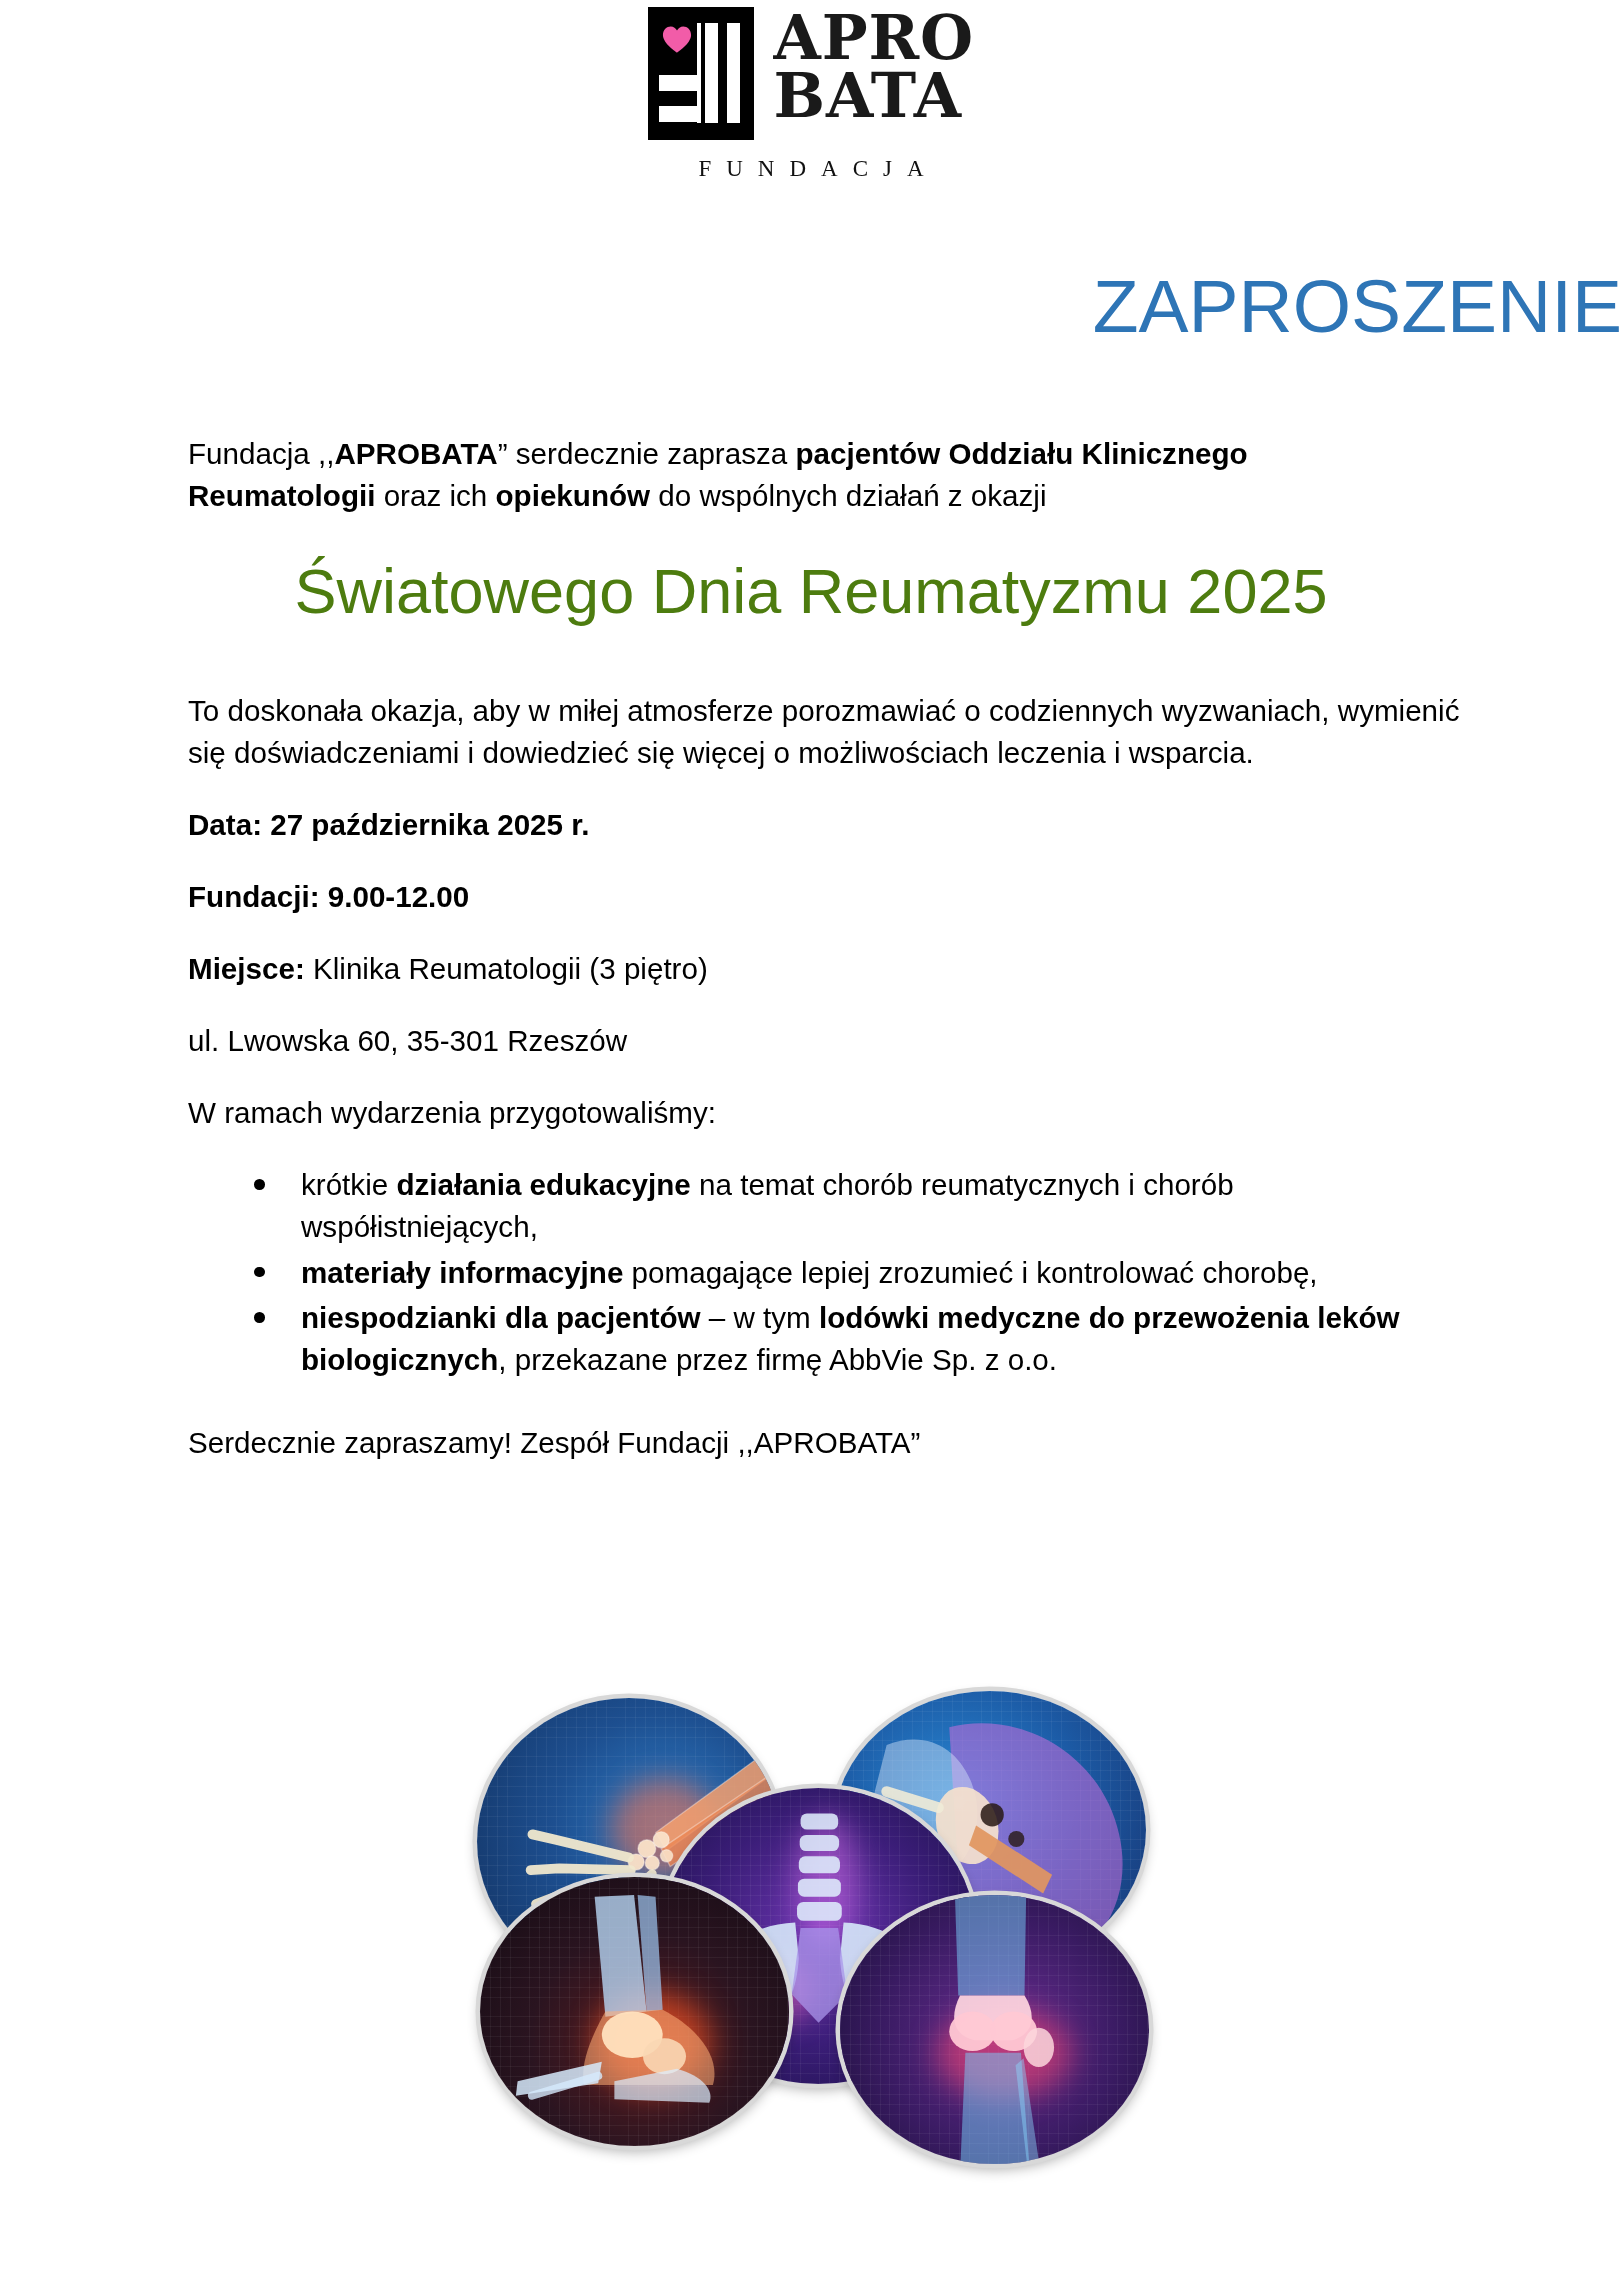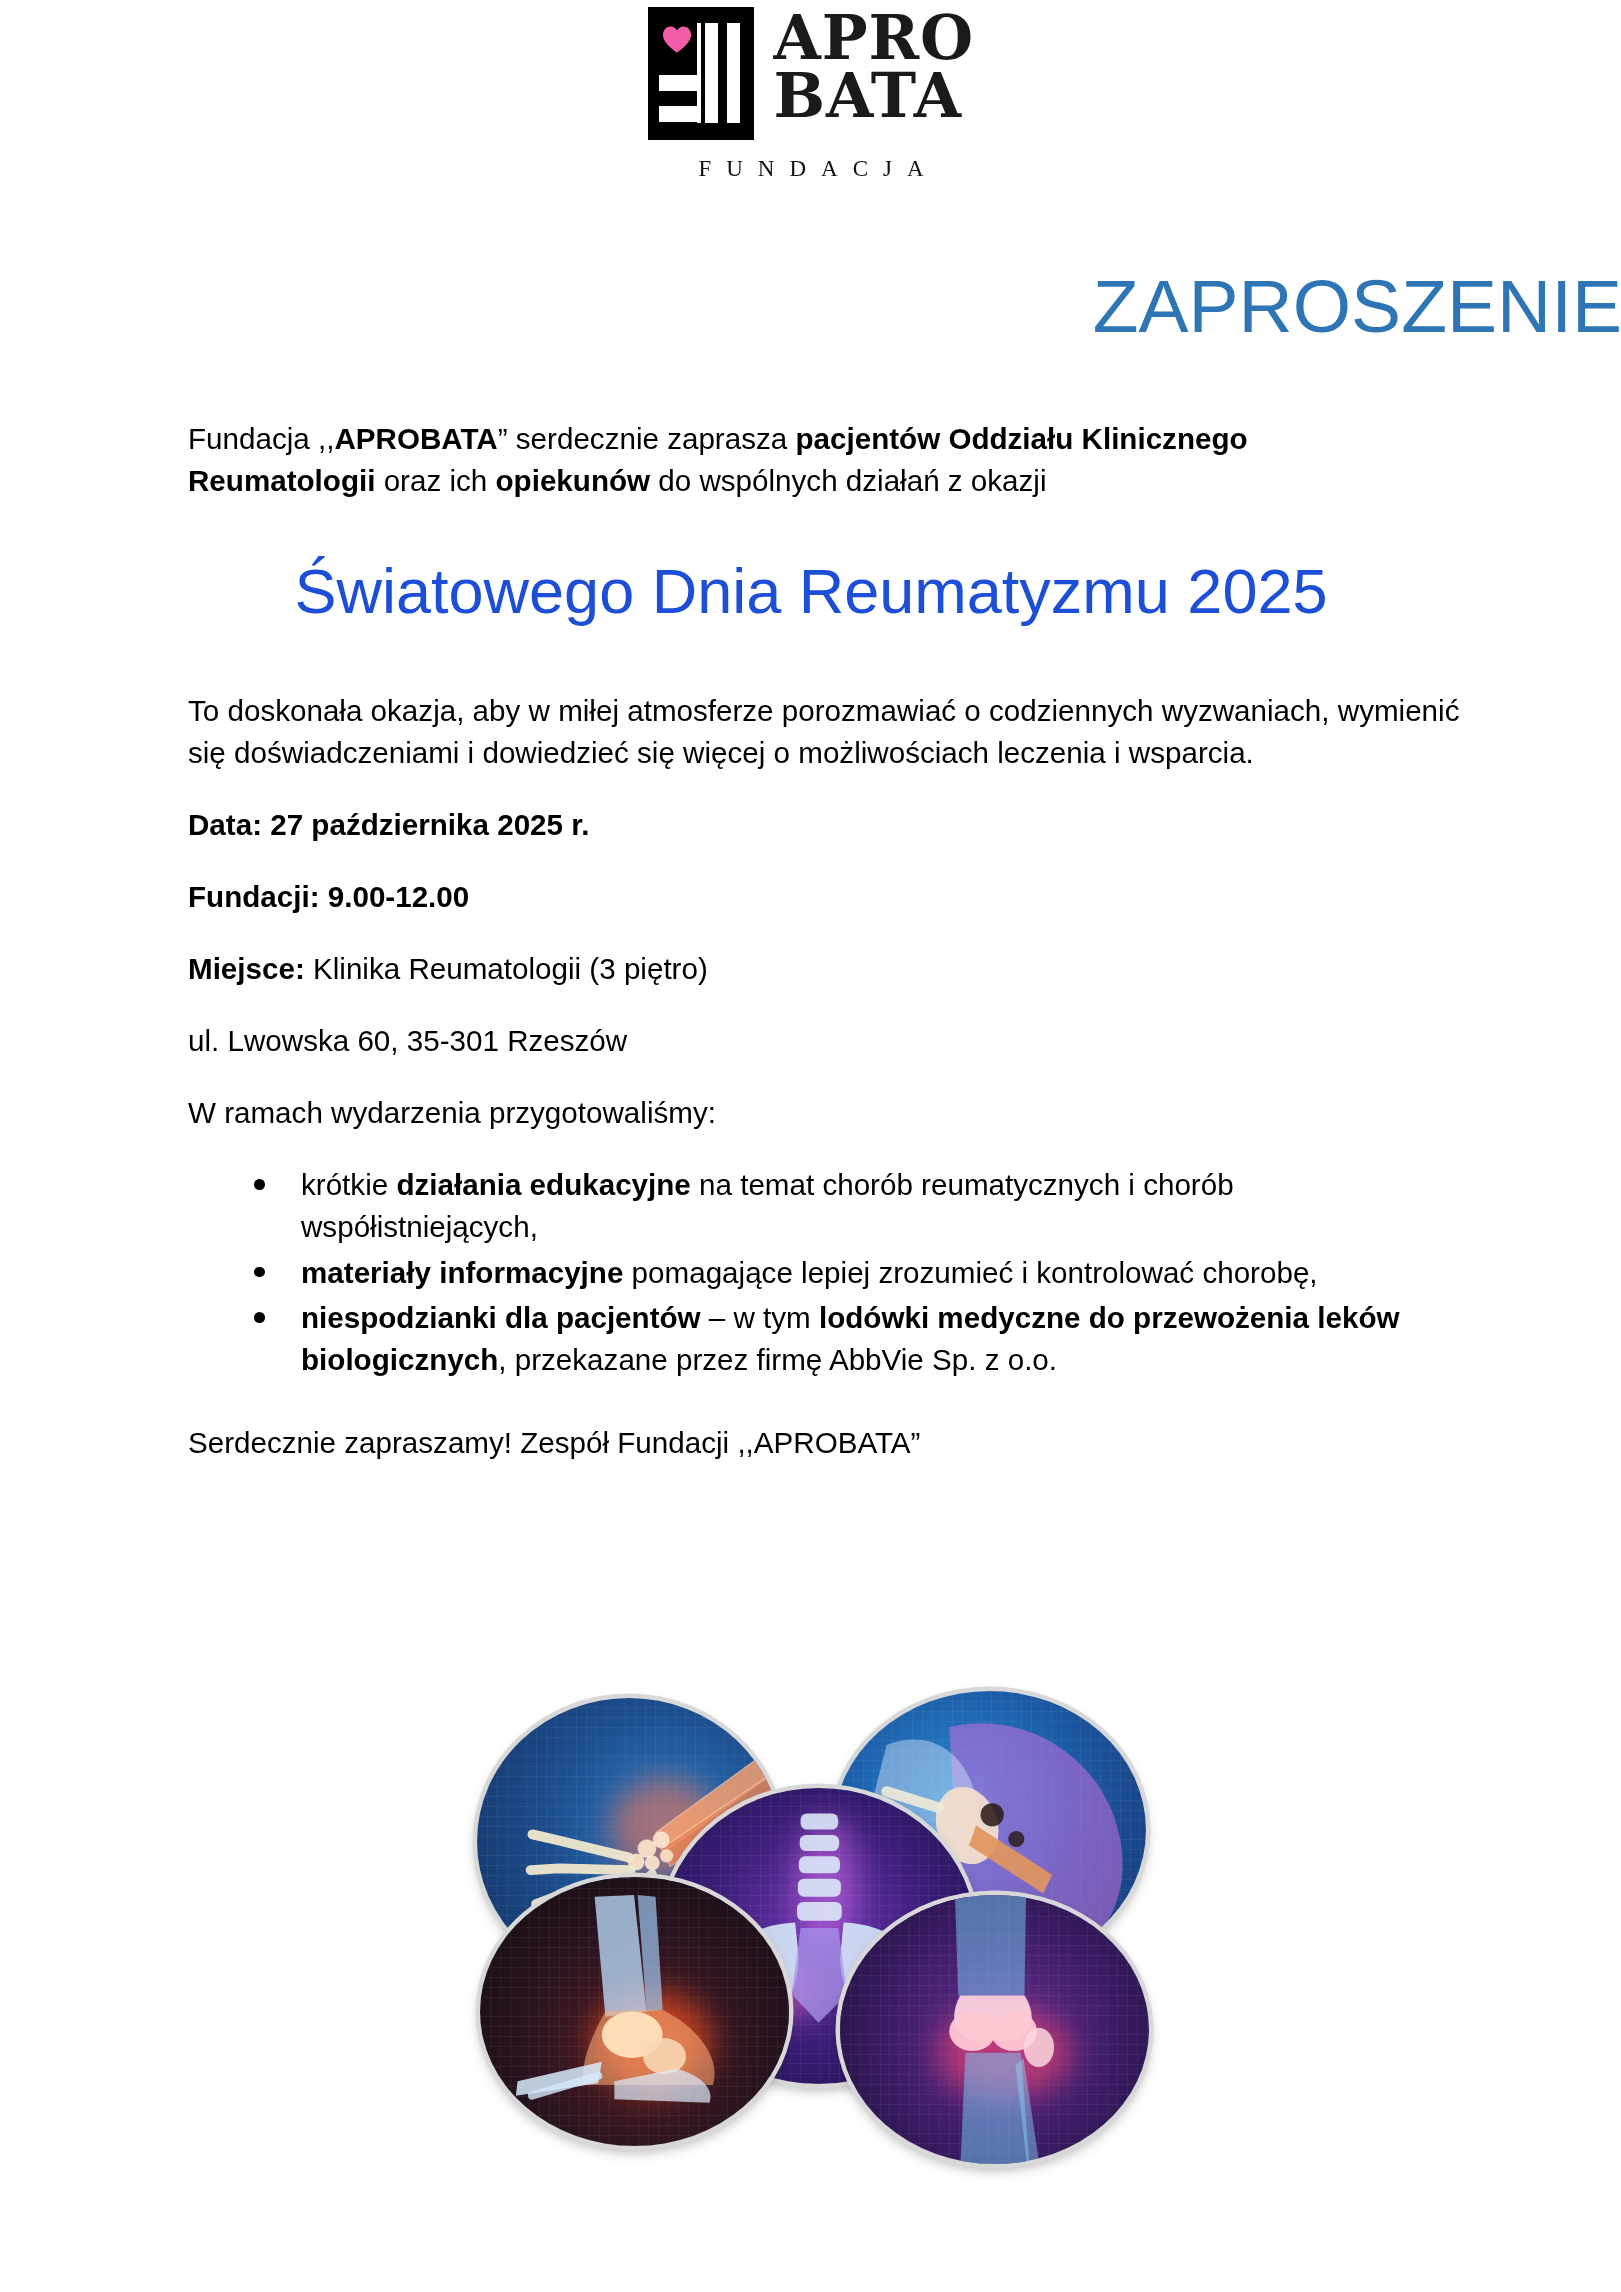--- a/index.html
+++ b/index.html
@@ -105,21 +105,21 @@
     font-size: 63px;
     line-height: 1.1;
     color: #2E75B6;
     font-weight: 400;
   }
 
   
   .content {
     position: absolute;
     left: 188px;
-    top: 418px;
+    top: 433px;
     width: 1254px;
   }
   .para {
     font-size: 29.6px;
     line-height: 1.42;
     margin: 0;
   }
   .spacer-md { height: 34px; }
 
   .block-two {
@@ -239,21 +239,21 @@
     </div>
     <div class="logo-sub">FUNDACJA</div>
   </div>
 
   <div class="title-main" style="color: rgb(46, 117, 182);">ZAPROSZENIE</div>
 
   <div class="content">
     <p class="para"><span>Fundacja ,,</span><b>APROBATA</b><span>” serdecznie zaprasza </span><b>pacjentów Oddziału Klinicznego Reumatologii</b><span> oraz ich </span><b>opiekunów</b><span> do wspólnych działań z okazji</span></p>
   </div>
 
-  <div class="title-sub" style="color: #1d4ed8;">Światowego Dnia Reumatyzmu 2025</div>
+  <div class="title-sub" style="color: #4d7c0f;">Światowego Dnia Reumatyzmu 2025</div>
 
   <div class="block-two">
 
     <p class="line">To doskonała okazja, aby w miłej atmosferze porozmawiać o codziennych wyzwaniach, wymienić się doświadczeniami i dowiedzieć się więcej o możliwościach leczenia i wsparcia.</p>
 
     <p class="line"><b>Data:</b><b> 27 października 2025 r.</b></p>
 
     <p class="line"><b>Fundacji:</b><b> 9.00-12.00</b></p>
 
     <p class="line"><b>Miejsce:</b><span> Klinika Reumatologii (3 piętro)</span></p>

